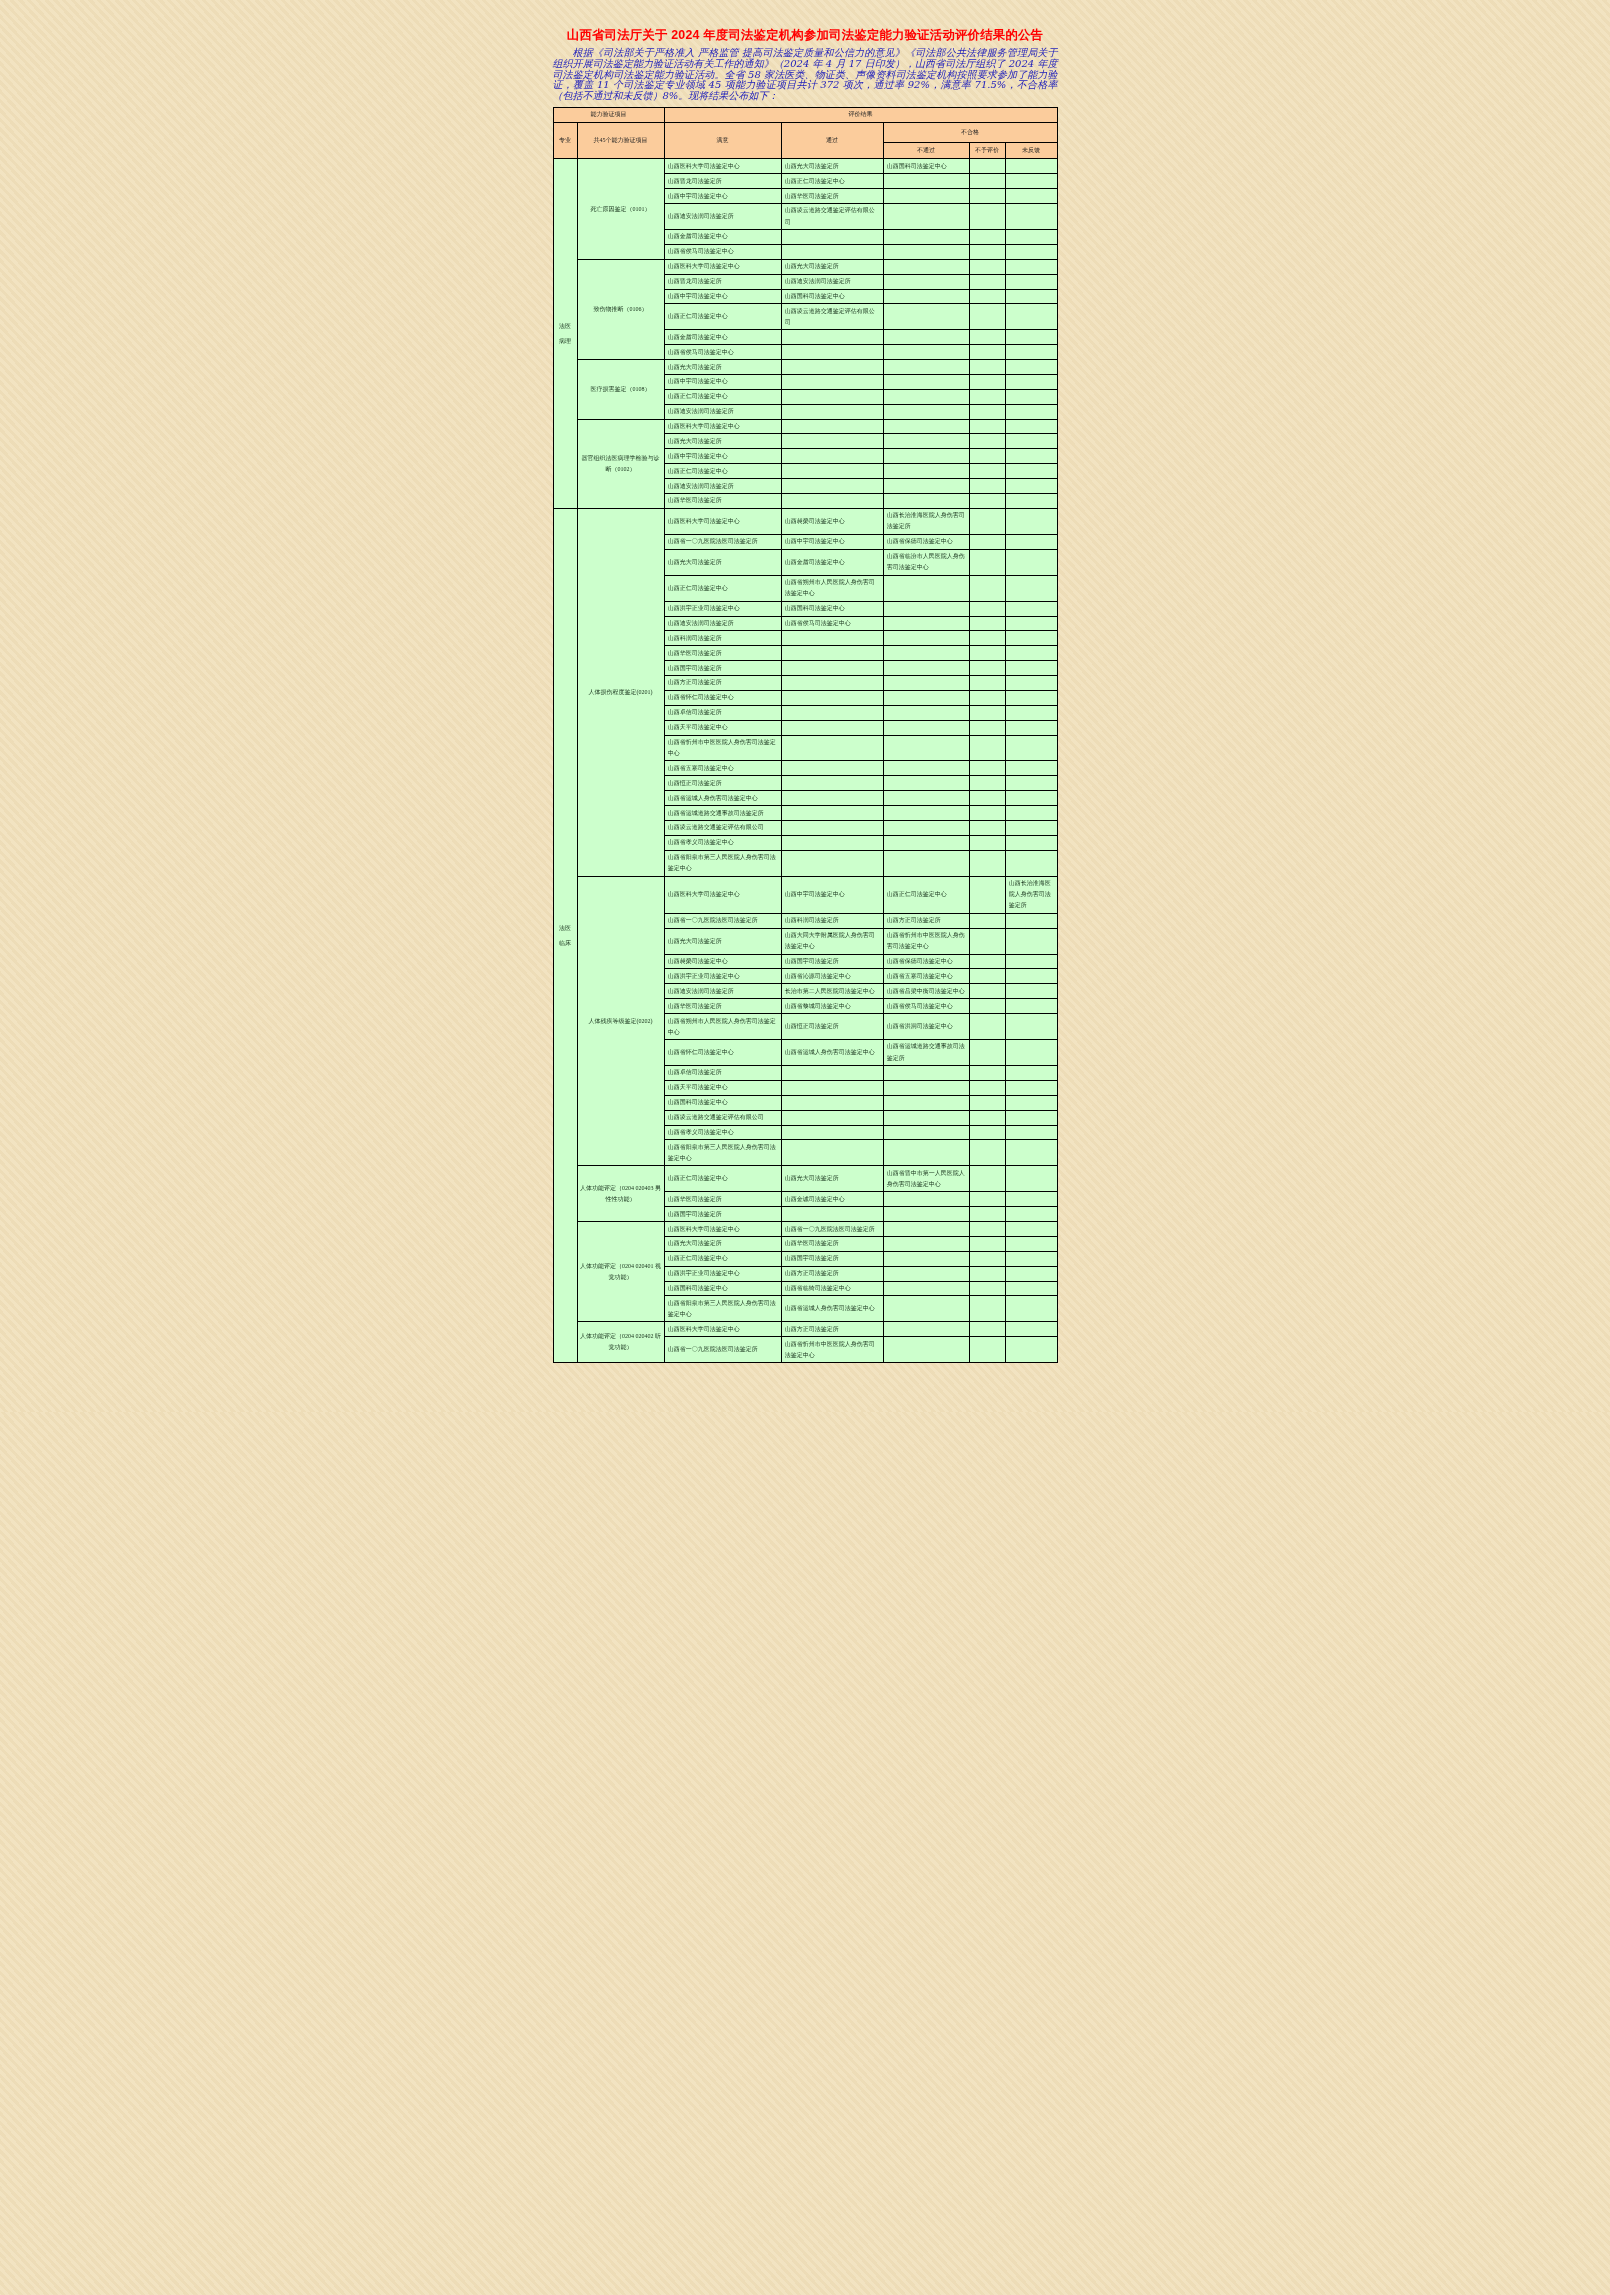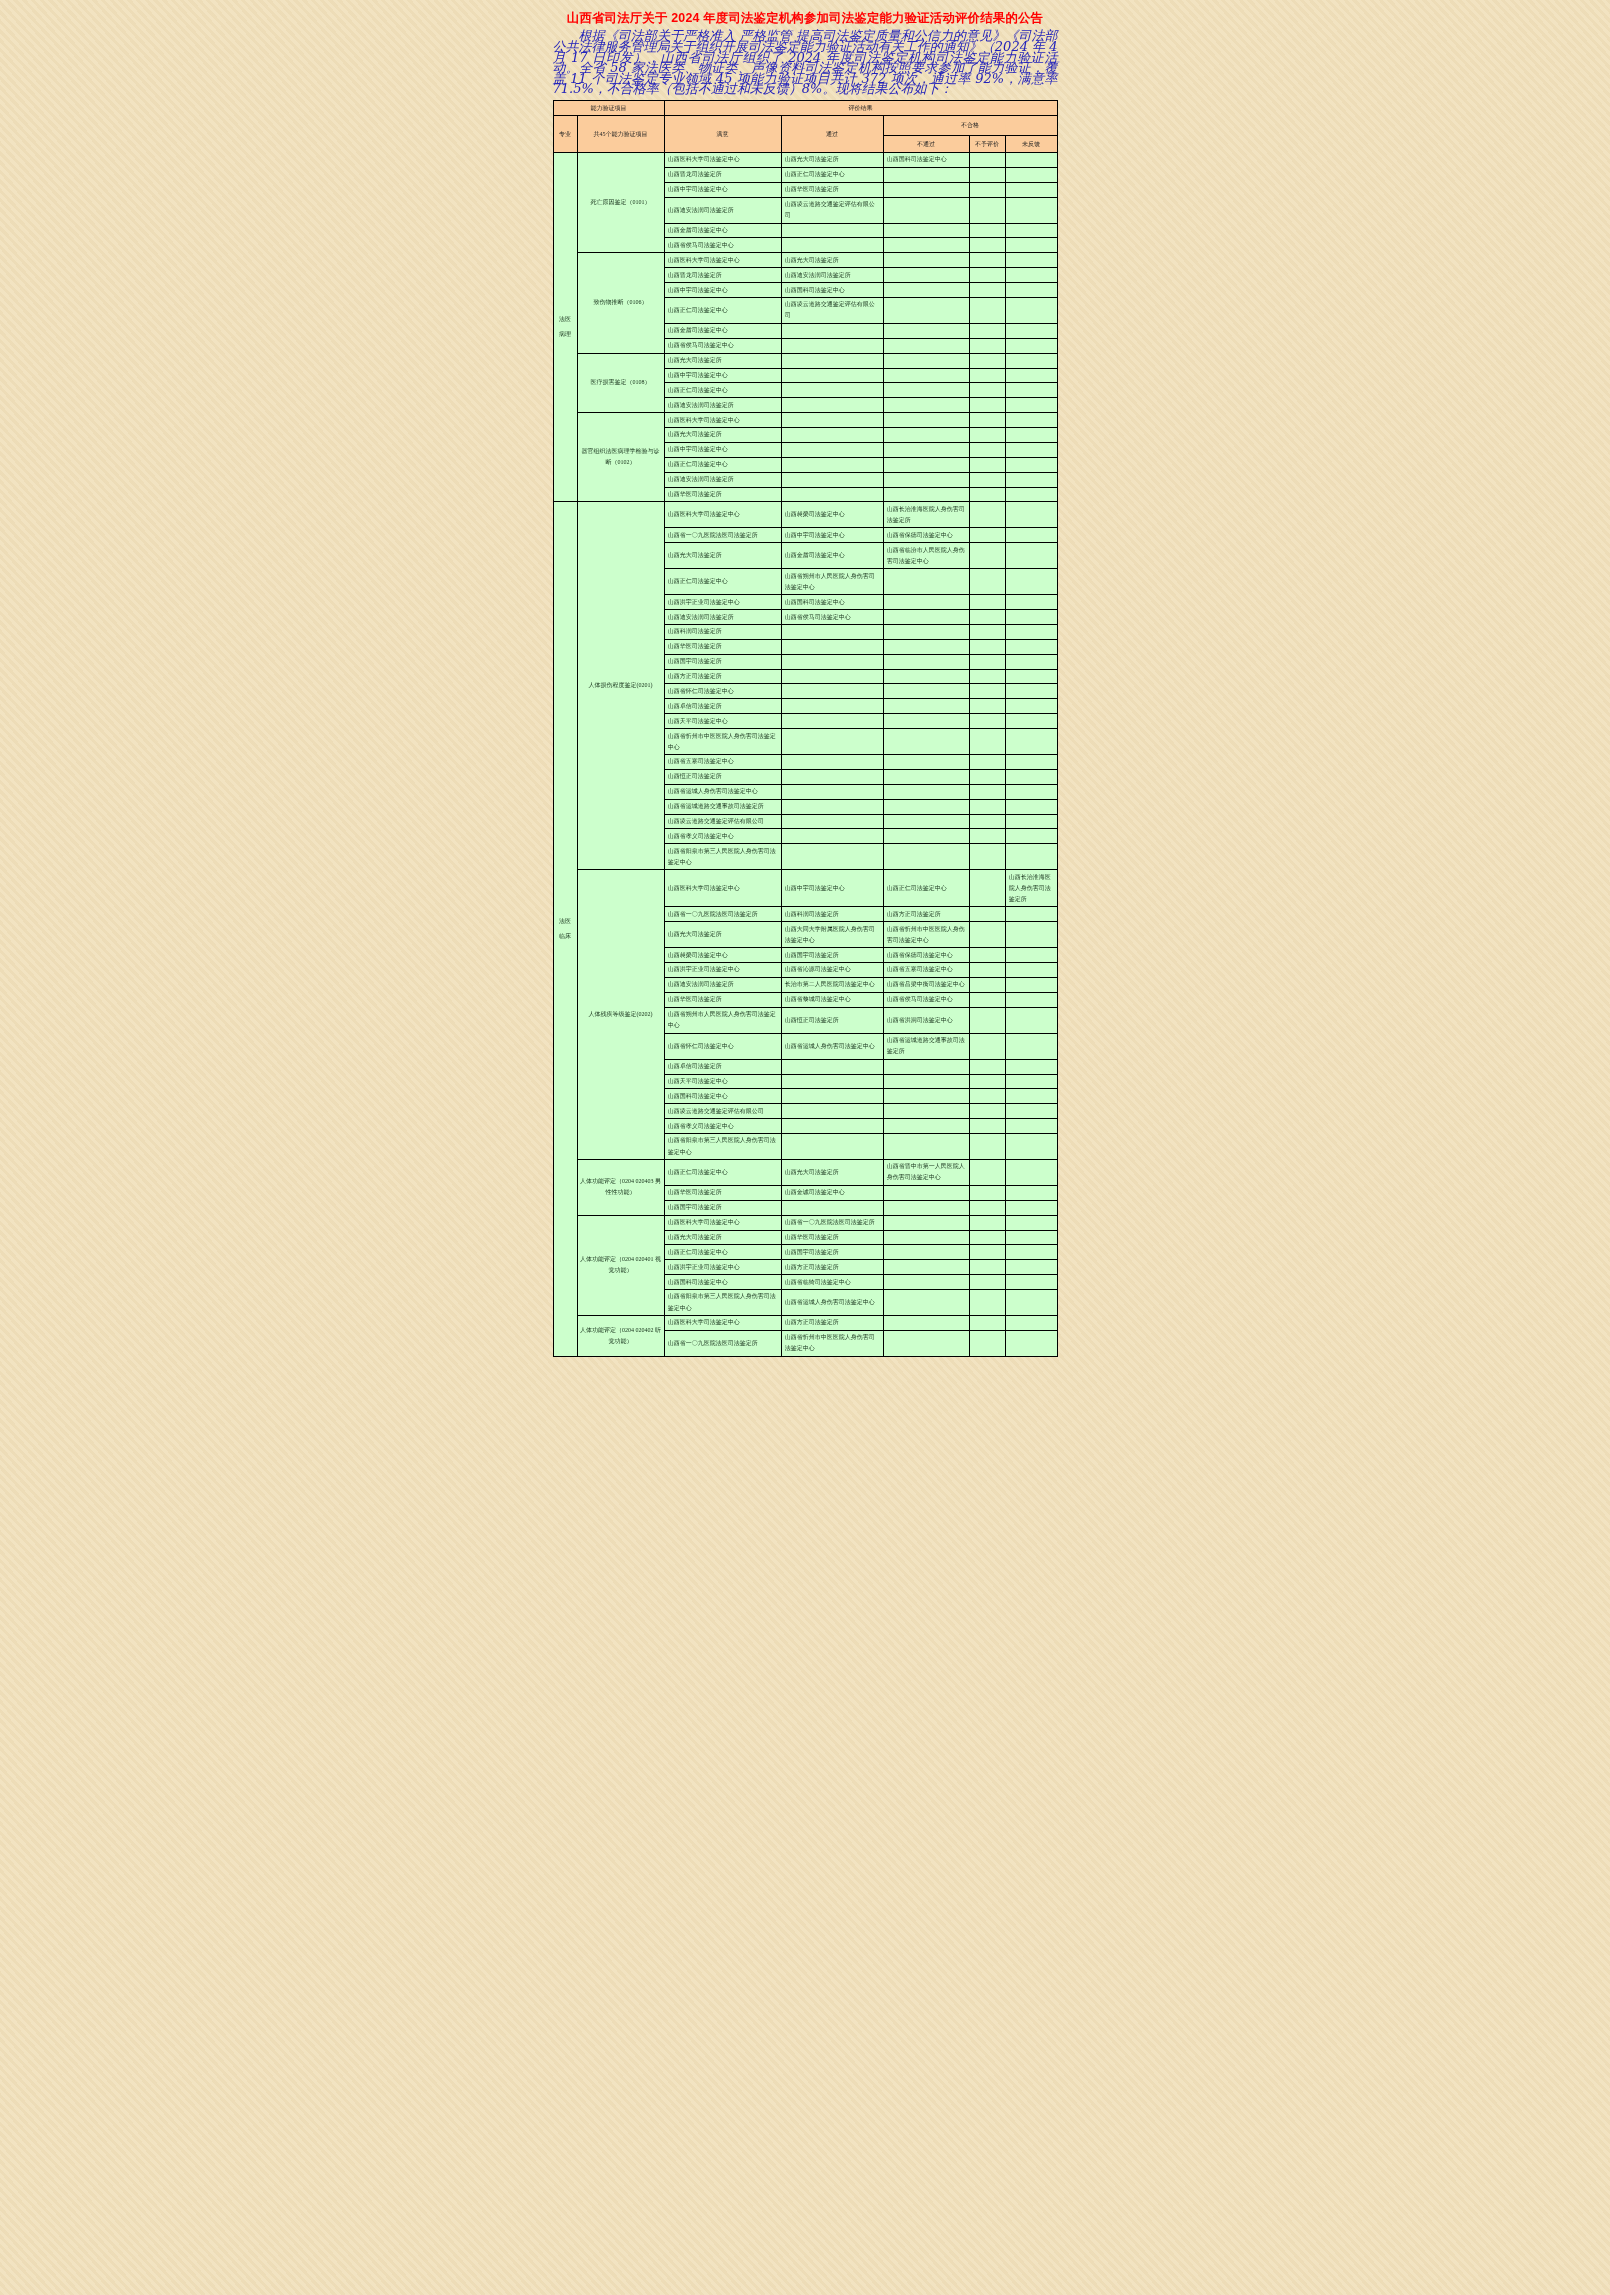--- a/index.html
+++ b/index.html
@@ -5,28 +5,28 @@
   :root{
     --page-bg:#F1E2BE; --body-bg:#CCFFCC; --header-bg:#FBCC9C;
     --border:#000000; --title-red:#FF0000; --intro-blue:#2222BB; --cell-ink:#16311a;
   }
   html,body{margin:0;padding:0;}
   body{
     background:var(--page-bg);
     background-image:repeating-linear-gradient(47deg, rgba(255,255,255,.05) 0 3.2px, rgba(165,125,62,.05) 3.2px 6.4px);
     font-family:"Liberation Serif", serif;
   }
-  .page{width:505px;margin:0 auto;padding:7.3px 16px 32px 16px;}
+  .page{width:505px;margin:17px auto;padding:7.3px 16px 32px 16px;}
   .doc-title{
     font-family:"Liberation Sans", sans-serif;
     color:var(--title-red); font-weight:bold; font-size:12.4px; line-height:1.35;
     text-align:center; margin:2.8px 0 4.6px 0; letter-spacing:0.2px;
   }
   .doc-intro{
-    color:var(--intro-blue); font-size:13px; line-height:10.6px;
+    color:var(--intro-blue); font-size:10px; line-height:10.6px;
     text-align:justify; text-indent:2em; font-style:italic; margin:0 0 5.5px 0;
     font-family:"DejaVu Serif", serif;
   }
   table.results{
     border-collapse:collapse; table-layout:fixed; width:505px;
     background:var(--body-bg); border:1.8px solid var(--border);
   }
   th,td{
     border:0.9px solid var(--border); color:var(--cell-ink);
     font-size:6px; line-height:1.85; vertical-align:middle;

